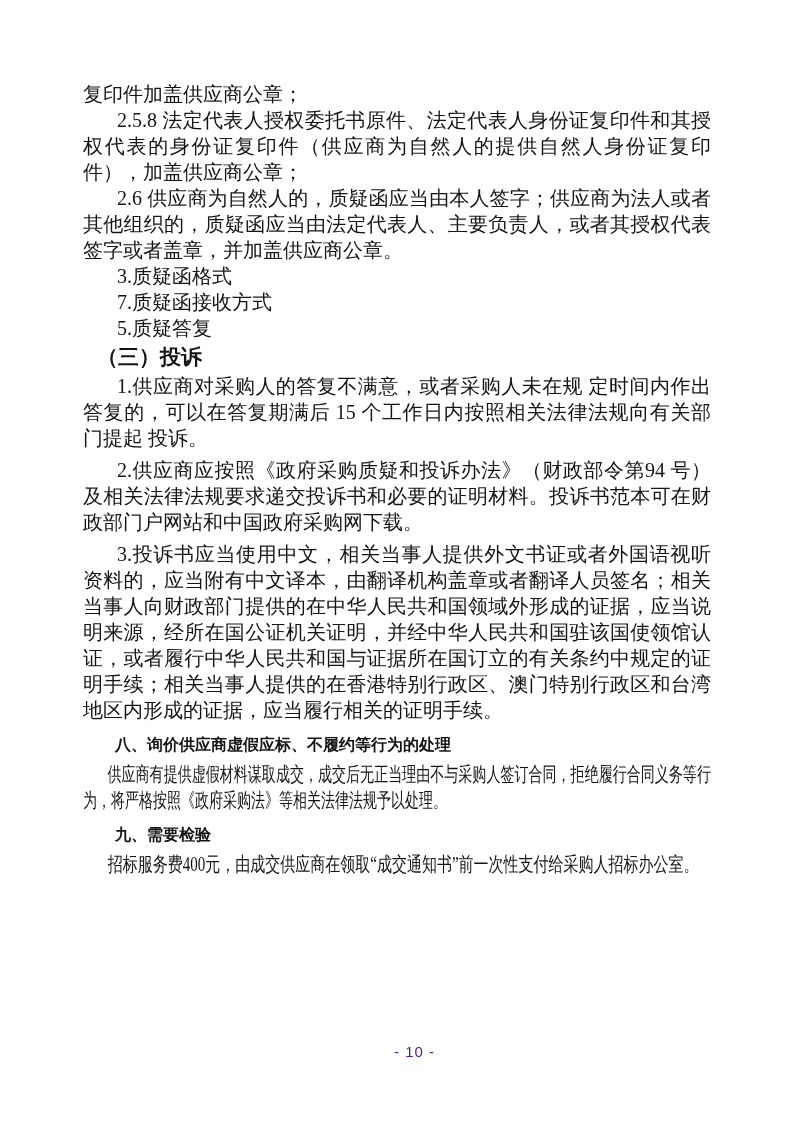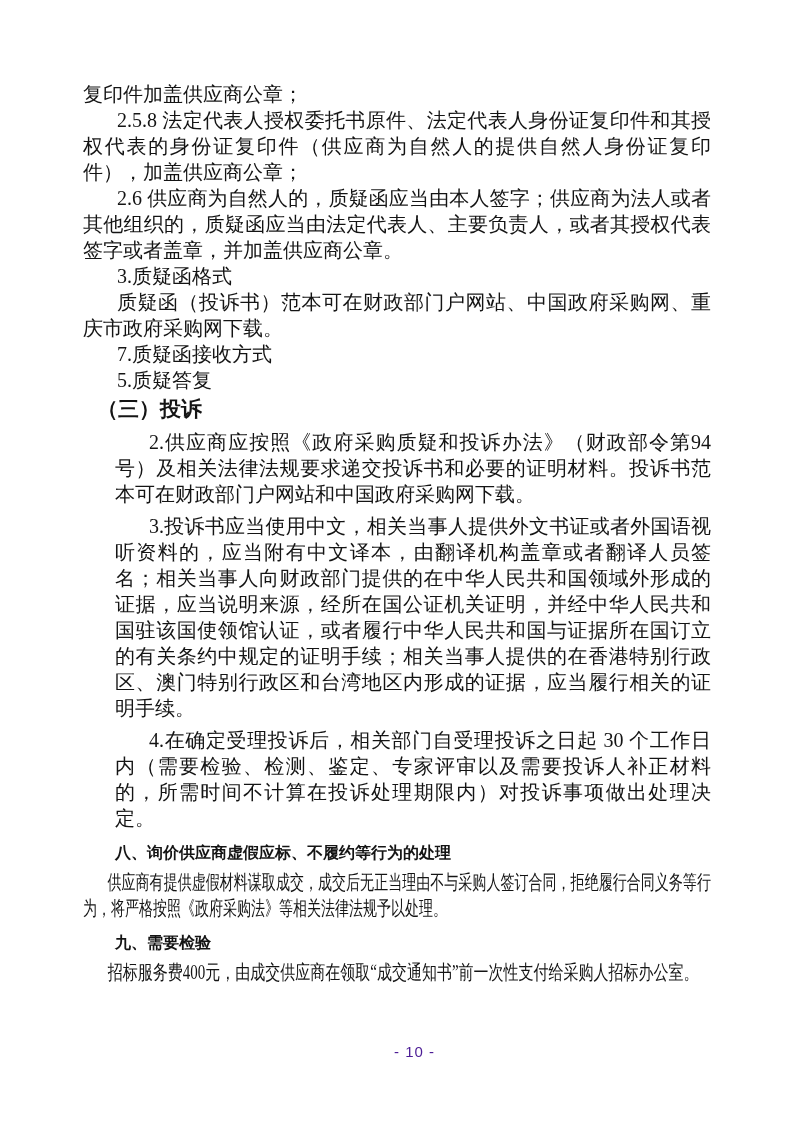--- a/index.html
+++ b/index.html
@@ -26,21 +26,21 @@
   p.block {
     margin: 0;
     font-size: 20px;
     line-height: 26px;
     text-align: justify;
     text-justify: inter-character;
     word-break: break-all;
   }
   p.para { text-indent: 34px; }
   p.no-indent { text-indent: 0; }
-  p.gap { margin-top: 6px; margin-left: 32px; }
+  p.gap { margin-top: 6px; }
   p.subhead {
     font-family: Liberation Serif, serif;
     font-weight: bold;
     font-size: 21px;
     line-height: 28px;
     text-indent: 14px;
     margin-top: 2px;
     margin-bottom: 2px;
   }
   p.sect {
@@ -78,26 +78,25 @@
 </style>
 </head>
 <body>
 
 <div class="page">
   <div class="content">
       <p class="block para no-indent">复印件加盖供应商公章；</p>
       <p class="block para">2.5.8 法定代表人授权委托书原件、法定代表人身份证复印件和其授权代表的身份证复印件（供应商为自然人的提供自然人身份证复印件），加盖供应商公章；</p>
       <p class="block para">2.6 供应商为自然人的，质疑函应当由本人签字；供应商为法人或者其他组织的，质疑函应当由法定代表人、主要负责人，或者其授权代表签字或者盖章，并加盖供应商公章。</p>
       <p class="block para">3.质疑函格式</p>
-      <p class="block para">质疑函（投诉书）范本可在财政部门户网站、中国政府采购网、重庆市政府采购网下载。</p>
       <p class="block para">7.质疑函接收方式</p>
       <p class="block para">5.质疑答复</p>
       <p class="block subhead">（三）投诉</p>
+      <p class="block para">1.供应商对采购人的答复不满意，或者采购人未在规 定时间内作出答复的，可以在答复期满后 15 个工作日内按照相关法律法规向有关部门提起 投诉。</p>
       <p class="block para gap">2.供应商应按照《政府采购质疑和投诉办法》（财政部令第94 号）及相关法律法规要求递交投诉书和必要的证明材料。投诉书范本可在财政部门户网站和中国政府采购网下载。</p>
       <p class="block para gap">3.投诉书应当使用中文，相关当事人提供外文书证或者外国语视听资料的，应当附有中文译本，由翻译机构盖章或者翻译人员签名；相关当事人向财政部门提供的在中华人民共和国领域外形成的证据，应当说明来源，经所在国公证机关证明，并经中华人民共和国驻该国使领馆认证，或者履行中华人民共和国与证据所在国订立的有关条约中规定的证明手续；相关当事人提供的在香港特别行政区、澳门特别行政区和台湾地区内形成的证据，应当履行相关的证明手续。</p>
-      <p class="block para gap">4.在确定受理投诉后，相关部门自受理投诉之日起 30 个工作日内（需要检验、检测、鉴定、专家评审以及需要投诉人补正材料的，所需时间不计算在投诉处理期限内）对投诉事项做出处理决定。</p>
       <p class="block sect">八、询价供应商虚假应标、不履约等行为的处理</p>
       <p class="block para condensed">供应商有提供虚假材料谋取成交，成交后无正当理由不与采购人签订合同，拒绝履行合同义务等行为，将严格按照《政府采购法》等相关法律法规予以处理。</p>
       <p class="block sect">九、需要检验</p>
       <p class="block para semicondensed">招标服务费400元，由成交供应商在领取“成交通知书”前一次性支付给采购人招标办公室。</p>
     </div>
   <div class="page-number">- 10 -</div>
 </div>
 
 </body></html>

